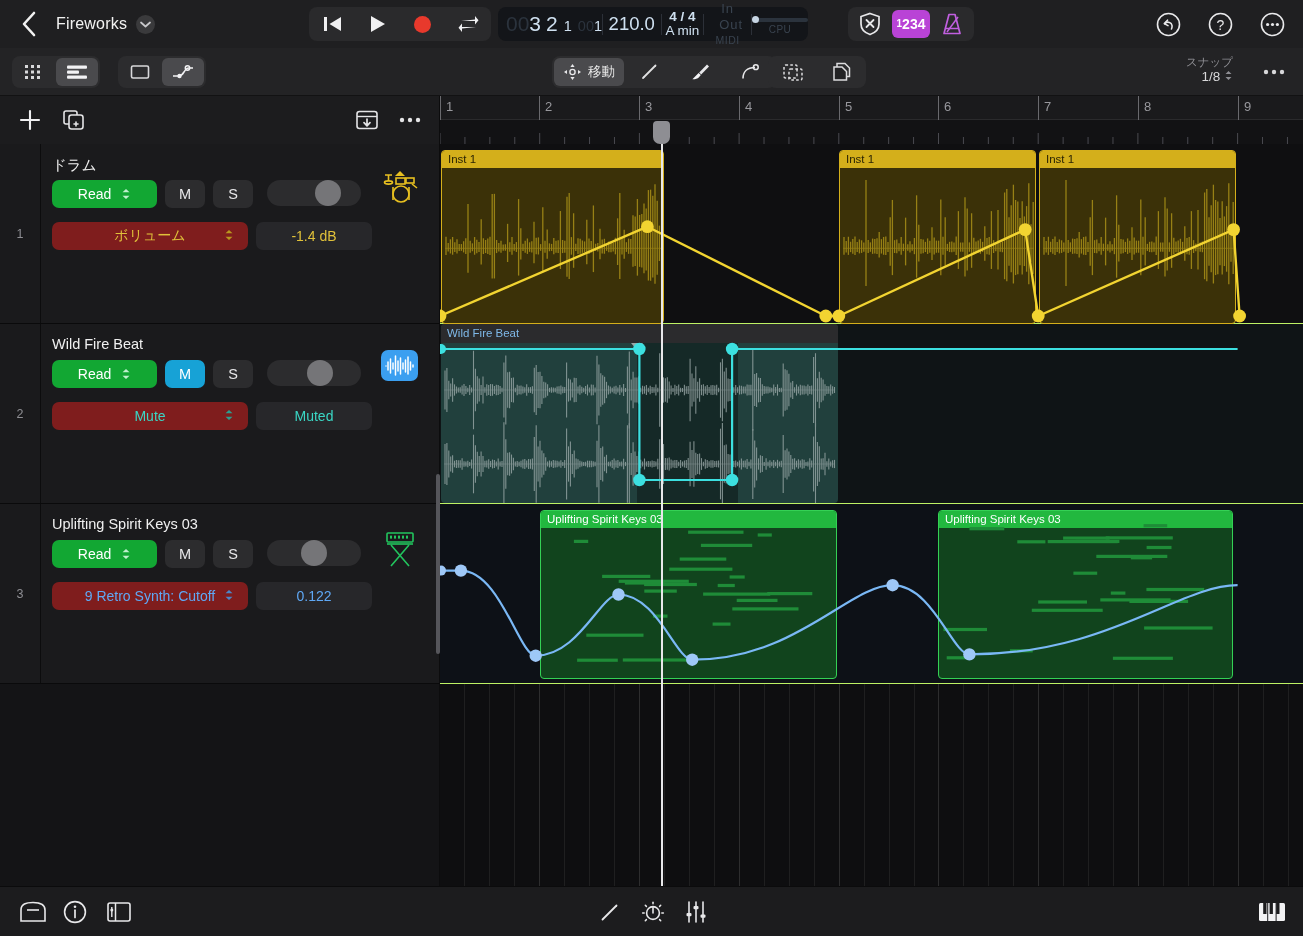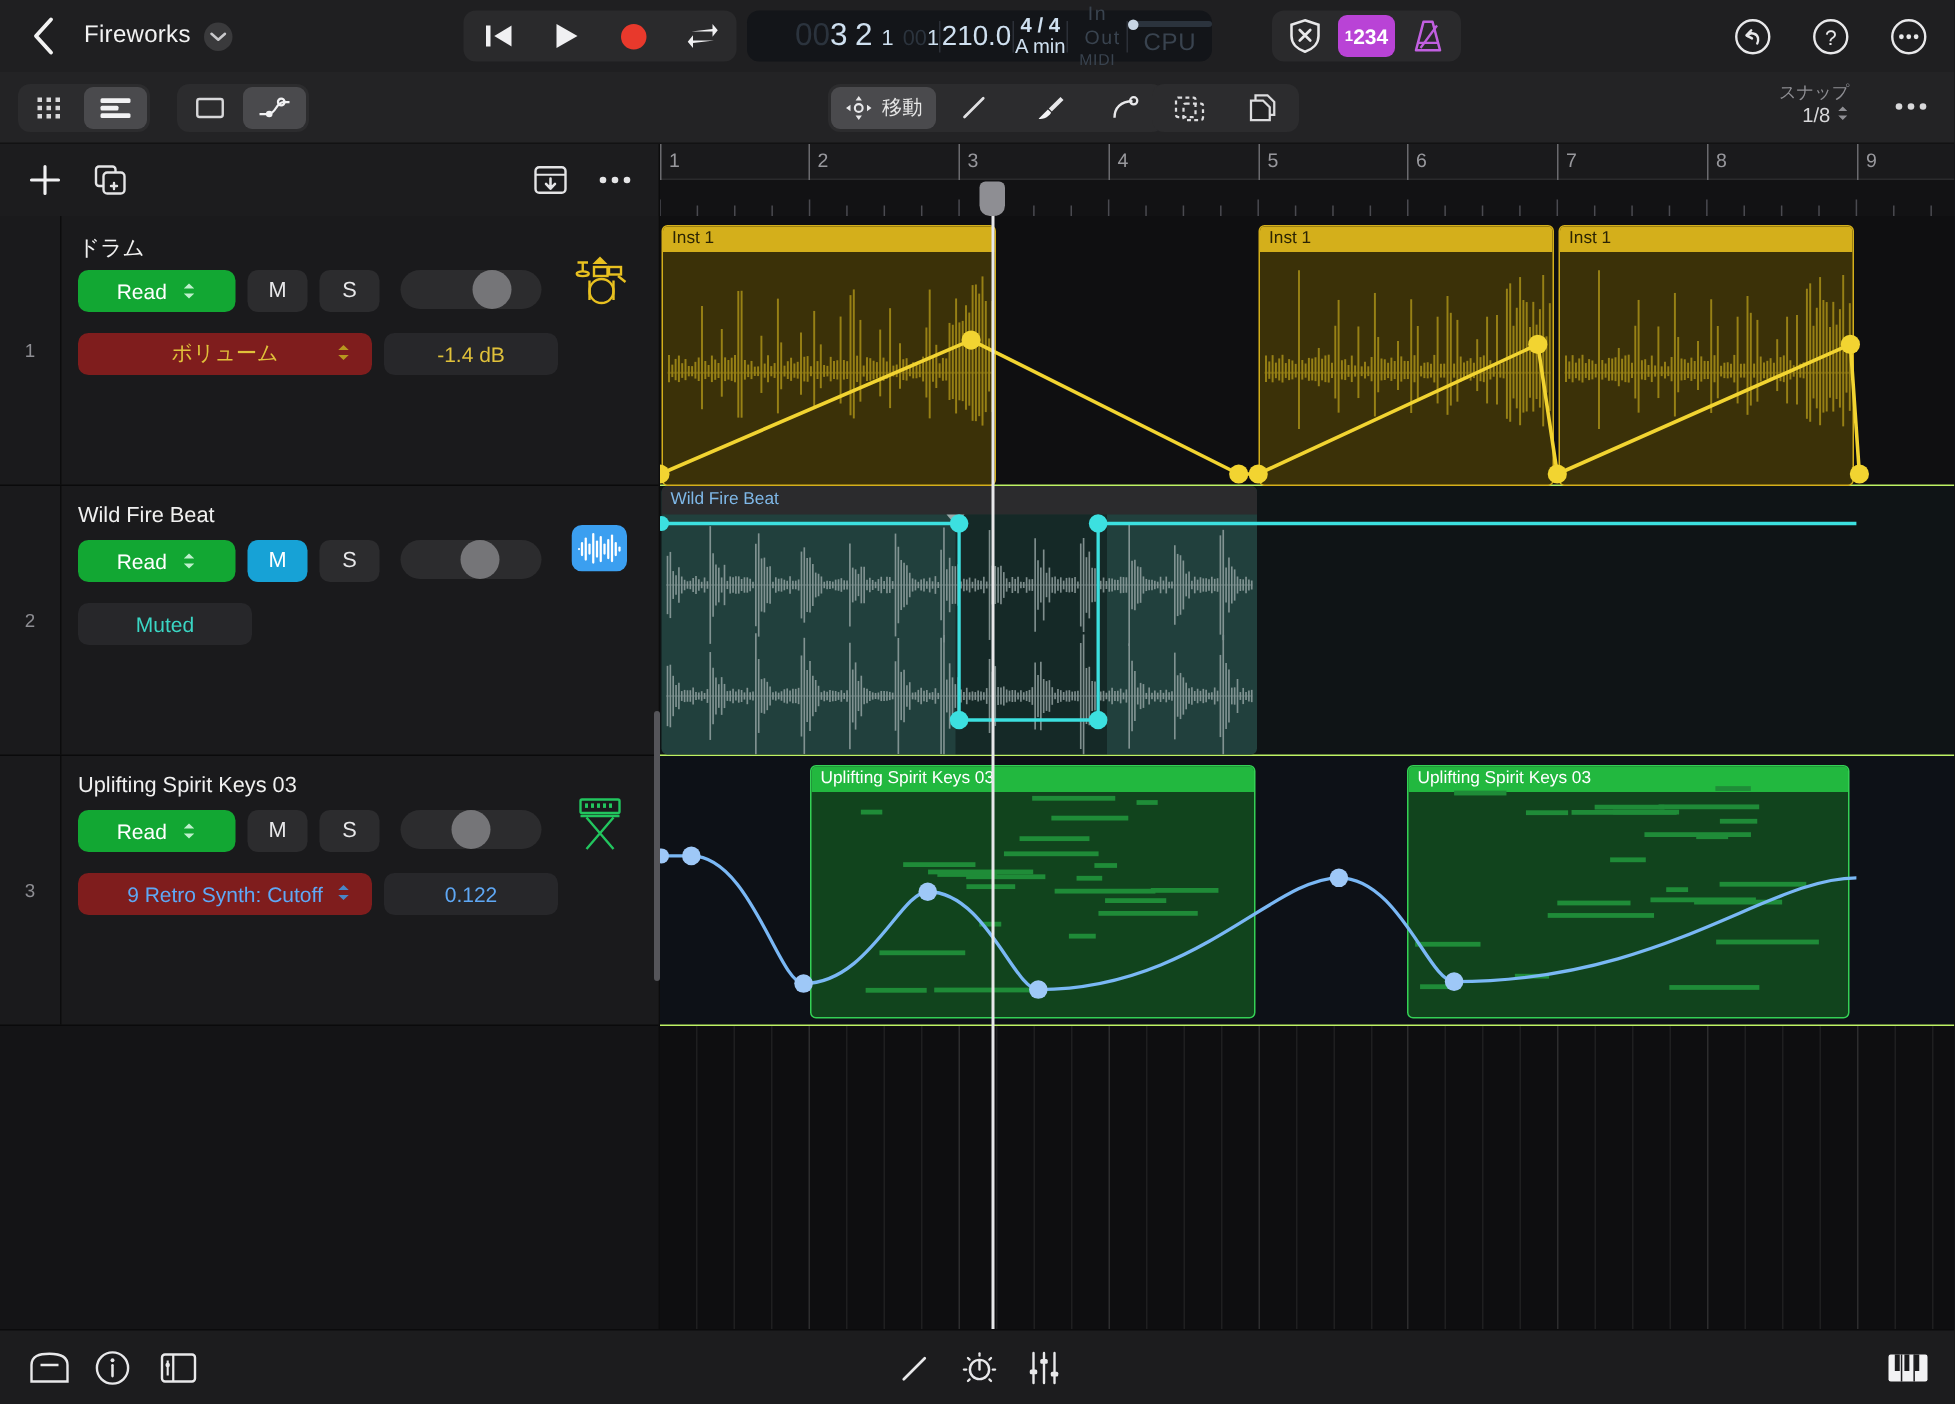--- a/index.html
+++ b/index.html
@@ -36,39 +36,38 @@
   .tbtn { width: 34px; height: 30px; display:flex; align-items:center; justify-content:center; }
   .rec-dot { width: 17px; height: 17px; border-radius: 50%; background: #e8392c; }
 
   .lcd {
     position: absolute; left: 498px; top: 7px; width: 310px; height: 34px;
     background: #131519; border-radius: 8px; display: flex; align-items: center;
   }
   .lcd-pos {
     display: flex; align-items: baseline; padding-left: 8px; width: 148px;
     font-family: "Liberation Sans", sans-serif;
-    margin-left: 24px;
   }
   .lcd-pos .dim { color: #2f3742; }
   .lcd-pos .big { color: #cfe0f0; font-size: 21px; }
   .lcd-pos .small { color: #cfe0f0; font-size: 14.5px; }
   .lcd-pos .dim.big { color: #2b333d; }
   .lcd-pos .dim.small { color: #2b333d; }
   .lcd-sep { width: 1px; height: 21px; background: #2c3038; }
   .lcd-tempo { color: #cfe0f0; font-size: 18.5px; width: 86px; text-align: center; }
   .lcd-sig { width: 62px; text-align: center; line-height: 1.05; }
   .lcd-sig .a { color: #cfe0f0; font-size: 13.5px; font-weight: bold; }
   .lcd-sig .b { color: #cfe0f0; font-size: 13.5px; }
   .lcd-io { width: 70px; text-align: center; line-height: 1.25; }
   .lcd-io .row1 { color: #39434f; font-size: 13px; letter-spacing: 1px; }
   .lcd-io .row2 { color: #39434f; font-size: 10.5px; letter-spacing: .5px; }
   .lcd-cpu { width: 76px; text-align: center; }
   .cpu-bar { width: 56px; height: 4px; border-radius: 2px; background: #2b333d; margin: 4px auto 2px; position: relative; }
   .cpu-bar i { position: absolute; left: 0; top: -1.5px; width: 7px; height: 7px; border-radius: 50%; background: #c7d5e3; }
-  .lcd-cpu .lbl { color: #39434f; font-size: 16px; letter-spacing: .5px; text-align: center; }
+  .lcd-cpu .lbl { color: #39434f; font-size: 10px; letter-spacing: .5px; text-align: center; }
 
   .util-group {
     position: absolute; left: 848px; top: 7px; width: 126px; height: 34px;
     background: #2a2a2c; border-radius: 8px; display: flex; align-items: center; gap: 3px;
     padding: 0 3px;
   }
   .ubtn { width: 38px; height: 28px; border-radius: 6px; display:flex;align-items:center;justify-content:center; }
   .ubtn.on { background: #b943d6; }
   .countin { color: #fff; font-size: 14px; font-weight: bold; }
   .countin small { font-size: 10px; vertical-align: 2px; }
@@ -454,20 +453,27 @@
                 <path d="M5 1 L8.5 4.3 L1.5 4.3 Z M5 11 L8.5 7.7 L1.5 7.7 Z" fill="#bff0cd"></path>
               </svg>
           </div>
           <div class="ms-btn muted-on">M</div>
           <div class="ms-btn">S</div>
           <div class="vol-slider">
               <div class="vol-knob" style="left:40px"></div>
             </div>
         </div>
         <div class="row-auto">
+          <div class="auto-param" style="color:#3ad6c4">
+            <span>Mute</span>
+            <span class="chev">
+              <svg width="10" height="12" viewBox="0 0 10 12">
+                  <path d="M5 1 L8.5 4.3 L1.5 4.3 Z M5 11 L8.5 7.7 L1.5 7.7 Z" fill="#2a9e90"></path>
+                </svg></span>
+          </div>
           <div class="auto-val" style="color:#3ad6c4">Muted</div>
         </div>
         <div class="inst-icon">
           <svg width="37" height="31" viewBox="0 0 37 31">
             <rect x="0" y="0" width="37" height="31" rx="7" fill="#3b9ff0"></rect>
             <g stroke="#fff" stroke-width="1.5" stroke-linecap="round">
               <path d="M5 16 L5 16"></path>
                 <path d="M7 12 L7 20"></path>
                 <path d="M9.5 9 L9.5 23"></path>
                 <path d="M12 13 L12 19"></path>

